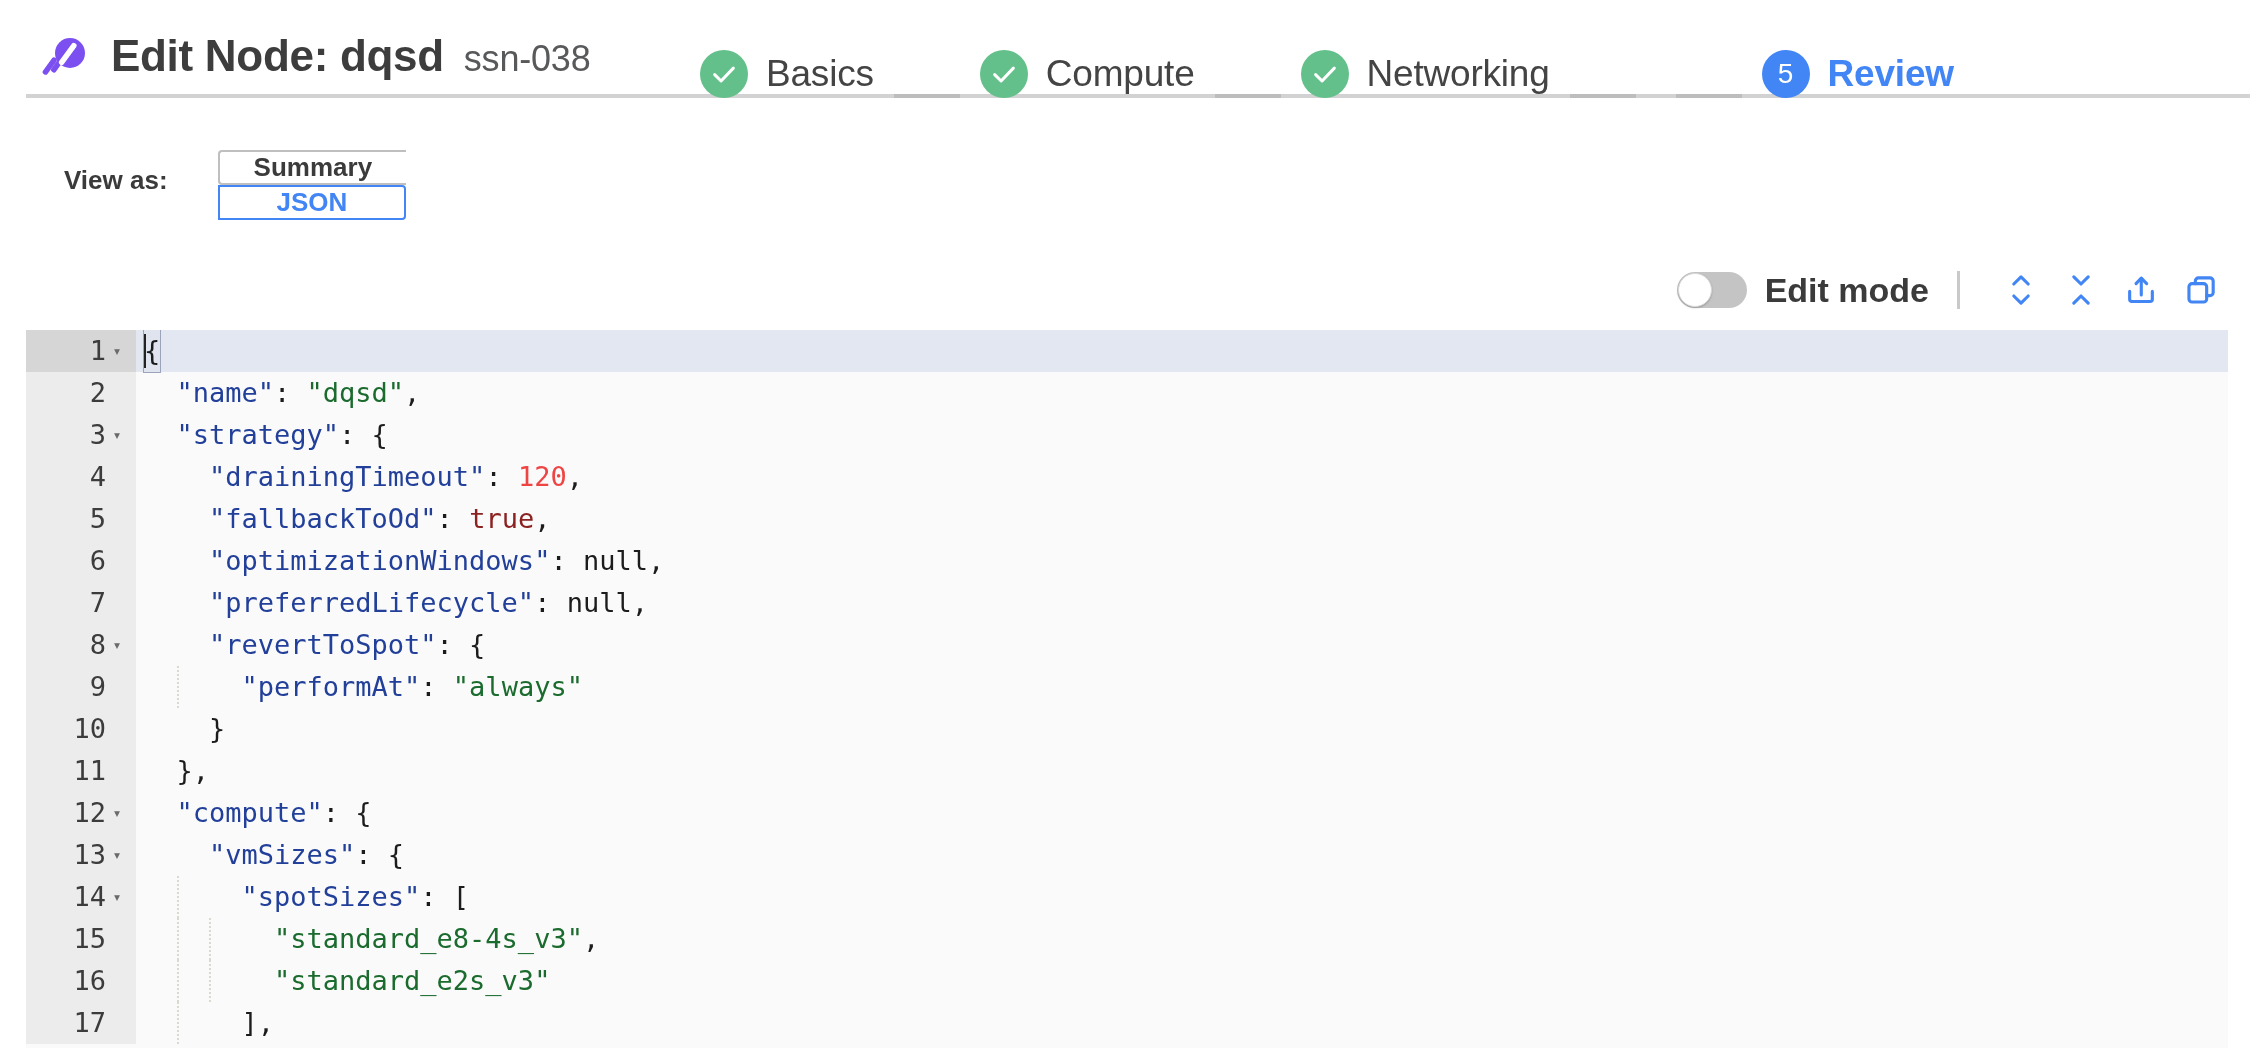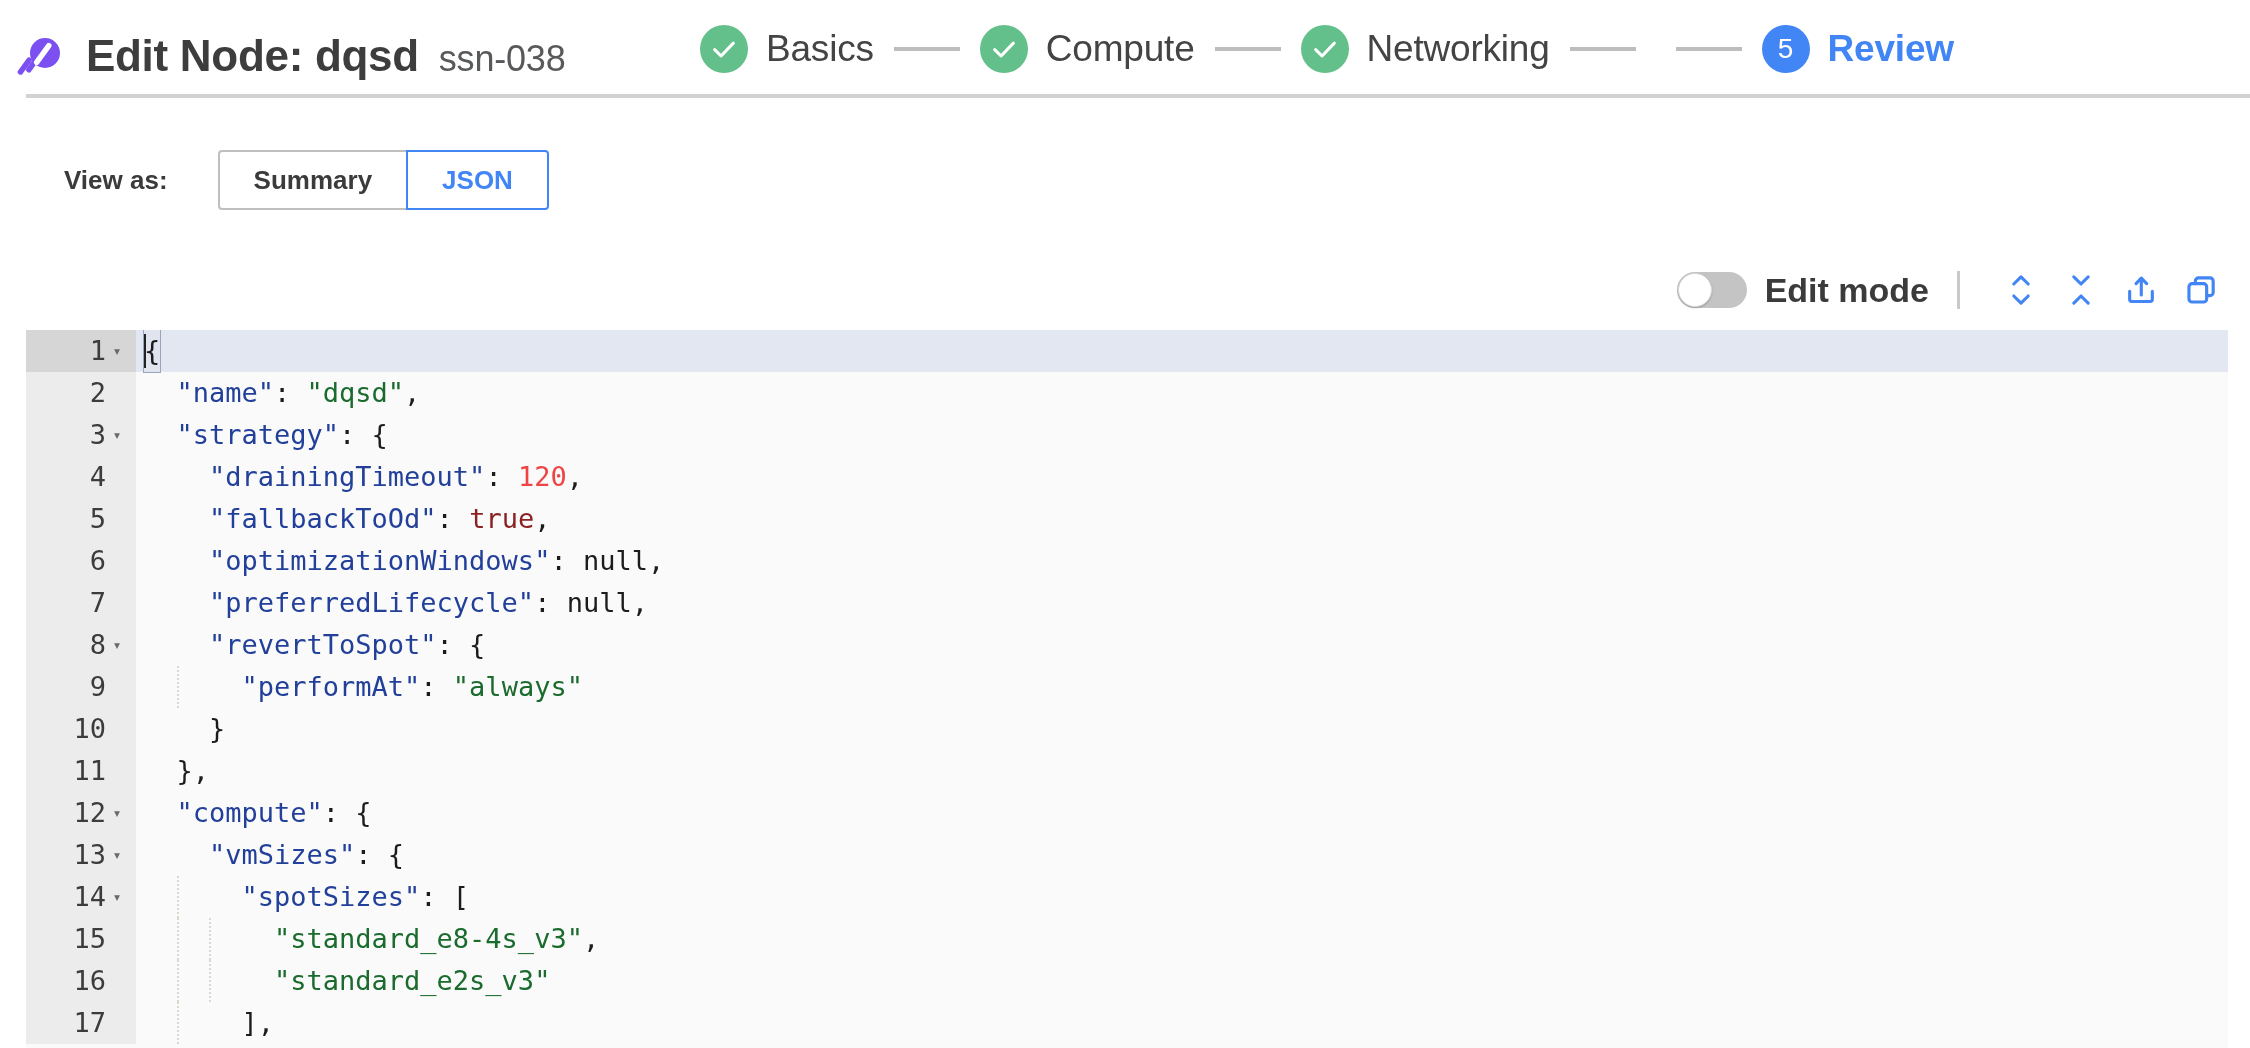--- a/index.html
+++ b/index.html
@@ -13,21 +13,21 @@
     position: relative;
   }
 
   
   .header {
     position: relative;
     height: 125px;
     width: 100%;
     display: flex;
     align-items: center;
-    padding-left: 16px;
+    padding-left: 41px;
   }
   .header-divider {
     position: absolute;
     left: 26px;
     right: 0;
     bottom: 27px;
     height: 4px;
     background: #d2d2d2;
   }
   .logo {
@@ -59,21 +59,21 @@
     letter-spacing: -0.2px;
   }
 
   
   .stepper {
     position: absolute;
     left: 700px;
     top: 0;
     height: 98px;
     display: flex;
-    align-items: center;
+    align-items: flex-end;
     white-space: nowrap;
   }
   .step {
     display: flex;
     align-items: center;
     cursor: pointer;
   }
   .step-badge {
     width: 48px;
     height: 48px;
@@ -118,20 +118,21 @@
   .viewas-label {
     font-size: 26px;
     font-weight: bold;
     color: #3b3b3b;
     margin-right: 50px;
     margin-left: 24px;
   }
   .segmented {
     display: flex;
     height: 60px;
+    flex-direction: column;
   }
   .seg {
     display: flex;
     align-items: center;
     justify-content: center;
     font-size: 26px;
     font-weight: bold;
     padding: 0 34px;
     cursor: pointer;
     background: #ffffff;

